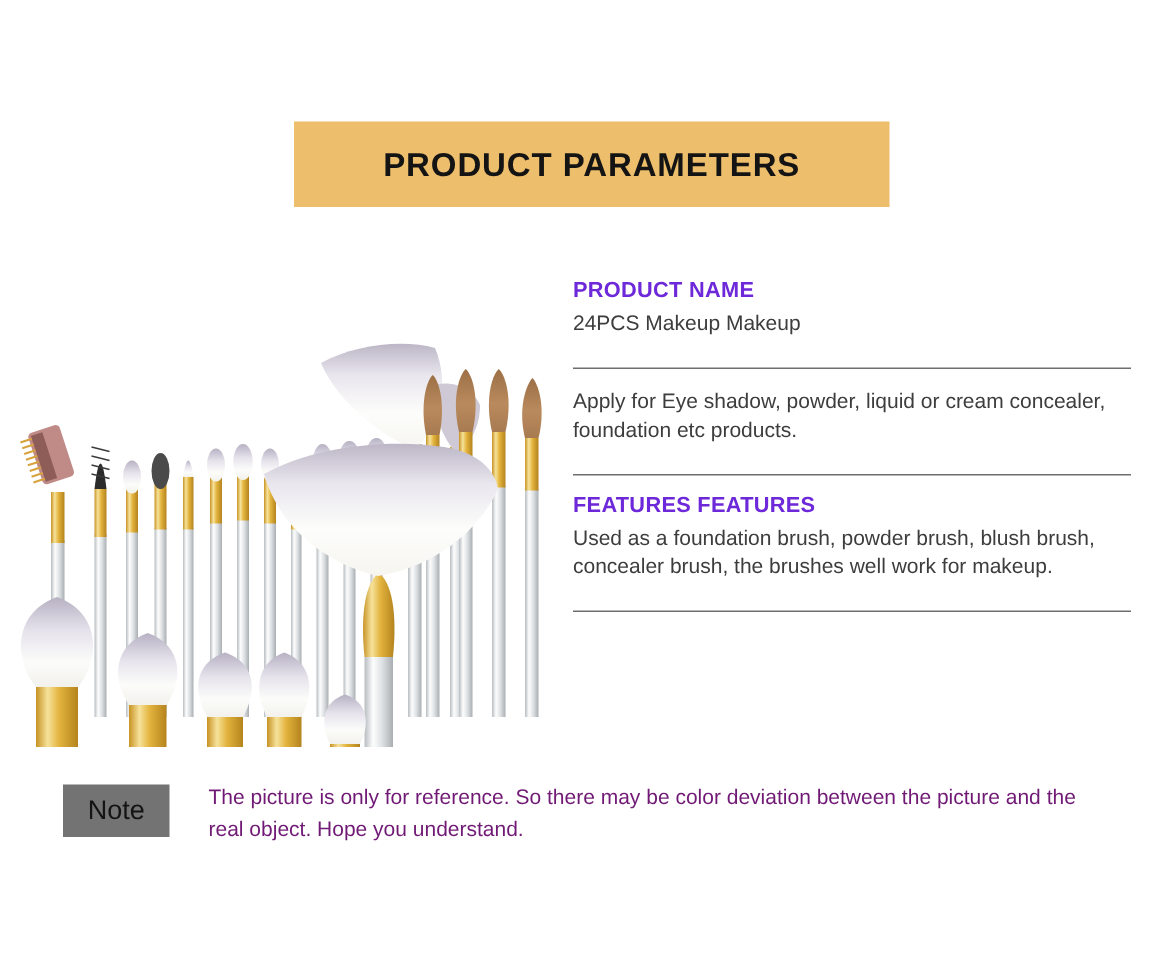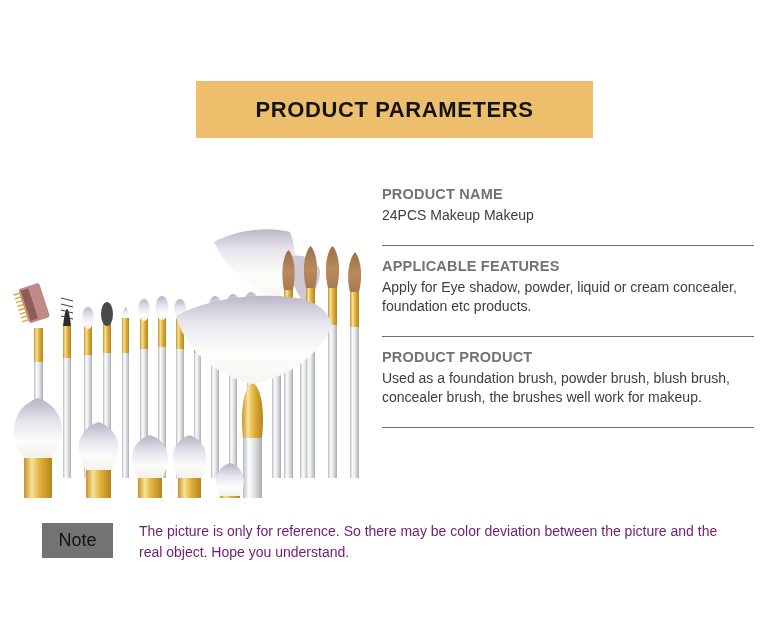--- a/index.html
+++ b/index.html
@@ -14,21 +14,21 @@
     background:#edbe6b; display:flex; align-items:center; justify-content:center;
   }
   .banner-title {
     font-size:22px; font-weight:bold; letter-spacing:0.6px; color:#141414;
     font-family:"Liberation Sans", sans-serif;
   }
 
   
   .info { position:absolute; left:382px; top:186px; width:372px; }
   .sec-head {
-    font-size:14.5px; font-weight:bold; letter-spacing:0.2px; color:#737373;
+    font-size:14.5px; font-weight:bold; letter-spacing:0.2px; color:#6d28d9;
     line-height:16px; margin-bottom:4px;
   }
   .sec-body {
     font-size:14px; color:#3d3d3d; line-height:19px; font-weight:normal;
   }
   .divider { height:1px; background:#6e6e6e; width:372px; }
   .sec-gap-a { height:20px; }
   .sec-gap-b { height:12px; }
 
   
@@ -264,29 +264,28 @@
 
     <div>
       <div class="sec-head">PRODUCT NAME</div>
       <div class="sec-body">24PCS Makeup Makeup</div>
     </div>
     <div class="sec-gap-a"></div>
     <div class="divider"></div>
     <div class="sec-gap-b"></div>
 
     <div>
-      <div class="sec-head">APPLICABLE FEATURES</div>
       <div class="sec-body">Apply for Eye shadow, powder, liquid or cream concealer, foundation etc products.</div>
     </div>
     <div class="sec-gap-a"></div>
     <div class="divider"></div>
     <div class="sec-gap-b"></div>
 
     <div>
-      <div class="sec-head">PRODUCT PRODUCT</div>
+      <div class="sec-head">FEATURES FEATURES</div>
       <div class="sec-body">Used as a foundation brush, powder brush, blush brush, concealer brush, the brushes well work for makeup.</div>
     </div>
     <div class="sec-gap-a"></div>
     <div class="divider"></div>
 
   </div>
 
   <div class="note-badge">
     <span>Note</span>
   </div>

